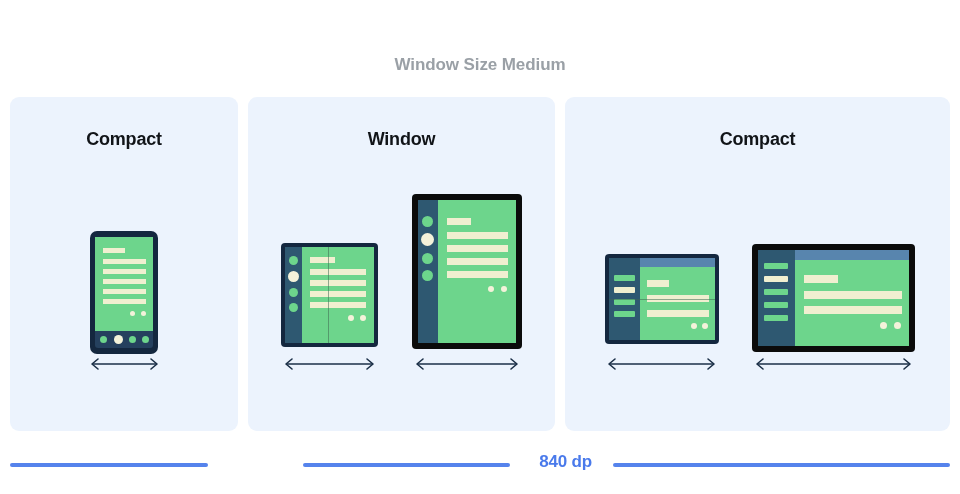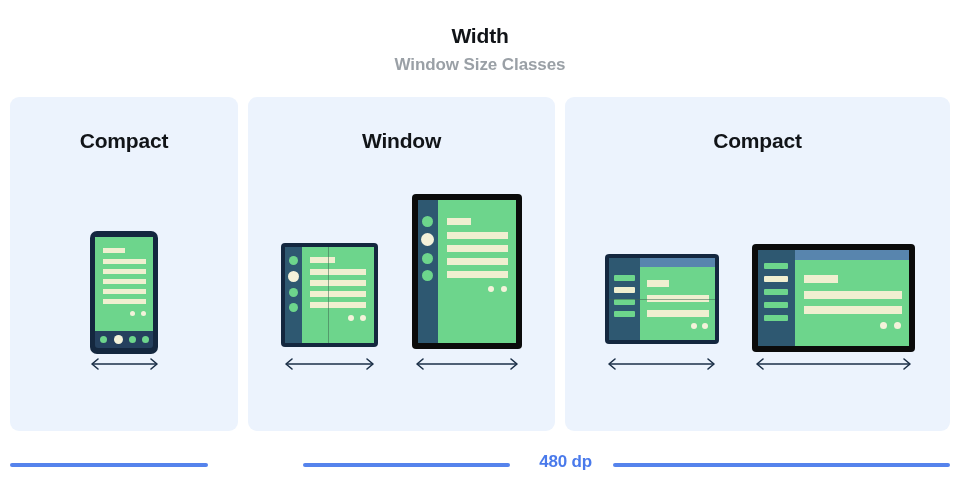--- a/index.html
+++ b/index.html
@@ -24,21 +24,21 @@
   .panel{
     position:absolute;top:97px;height:334px;
     background:#ECF3FD;border-radius:9px;
   }
   .p-compact{left:10px;width:228px;}
   .p-medium{left:248px;width:307px;}
   .p-expanded{left:565px;width:385px;}
 
   .panel-title{
     position:absolute;left:0;right:0;top:32px;text-align:center;
-    font-size:21px;font-weight:bold;color:#111418;letter-spacing:-0.2px;
+    font-size:18px;font-weight:bold;color:#111418;letter-spacing:-0.2px;
   }
 
   
   .device{position:absolute;box-sizing:border-box;}
   .screen{position:absolute;background:#6DD58C;overflow:hidden;}
   .rail{position:absolute;background:#2E5871;}
   .topbar{position:absolute;background:#5885AE;}
   .line{position:absolute;background:#F0EFD0;}
   .dot{position:absolute;border-radius:50%;background:#6DD58C;}
   .dot.cream{background:#F4F2DA;}
@@ -96,22 +96,21 @@
   .dp-label{
     position:absolute;top:452px;font-size:17px;font-weight:bold;
     color:#4A7AEB;letter-spacing:-0.2px;text-align:center;
   }
 </style>
 </head>
 <body>
 
 <div class="stage">
 
-  <div class="title">Width</div>
-  <div class="subtitle">Window Size Classes</div>
+  <div class="subtitle">Window Size Medium</div>
 
   <div class="panel p-compact">
     <div class="panel-title">Compact</div>
   </div>
 
   <div class="device phone">
     <div class="screen">
       <div class="line" style="left:8px;top:11px;width:22px;height:5px;"></div>
       <div class="line" style="left:8px;top:22px;width:43px;height:5px;"></div>
       <div class="line" style="left:8px;top:32px;width:43px;height:5px;"></div>
@@ -245,16 +244,16 @@
   <div class="arrow" style="left:752px;top:357px;width:163px;">
     <svg width="163" height="14" viewBox="0 0 163 14">
       <line x1="5" y1="7" x2="158" y2="7" stroke="#1B2F47" stroke-width="1.6"></line>
       <polyline points="11,2 5,7 11,12" fill="none" stroke="#1B2F47" stroke-width="1.6" stroke-linecap="round" stroke-linejoin="round"></polyline>
       <polyline points="152,2 158,7 152,12" fill="none" stroke="#1B2F47" stroke-width="1.6" stroke-linecap="round" stroke-linejoin="round"></polyline>
     </svg>
   </div>
 
   <div class="rule" style="left:10px;width:198px;"></div>
   <div class="rule" style="left:303px;width:207px;"></div>
-  <div class="dp-label" style="left:518px;width:95px;">480 dp</div>
+  <div class="dp-label" style="left:518px;width:95px;">840 dp</div>
   <div class="rule" style="left:613px;width:337px;"></div>
 
 </div>
 
 </body></html>

